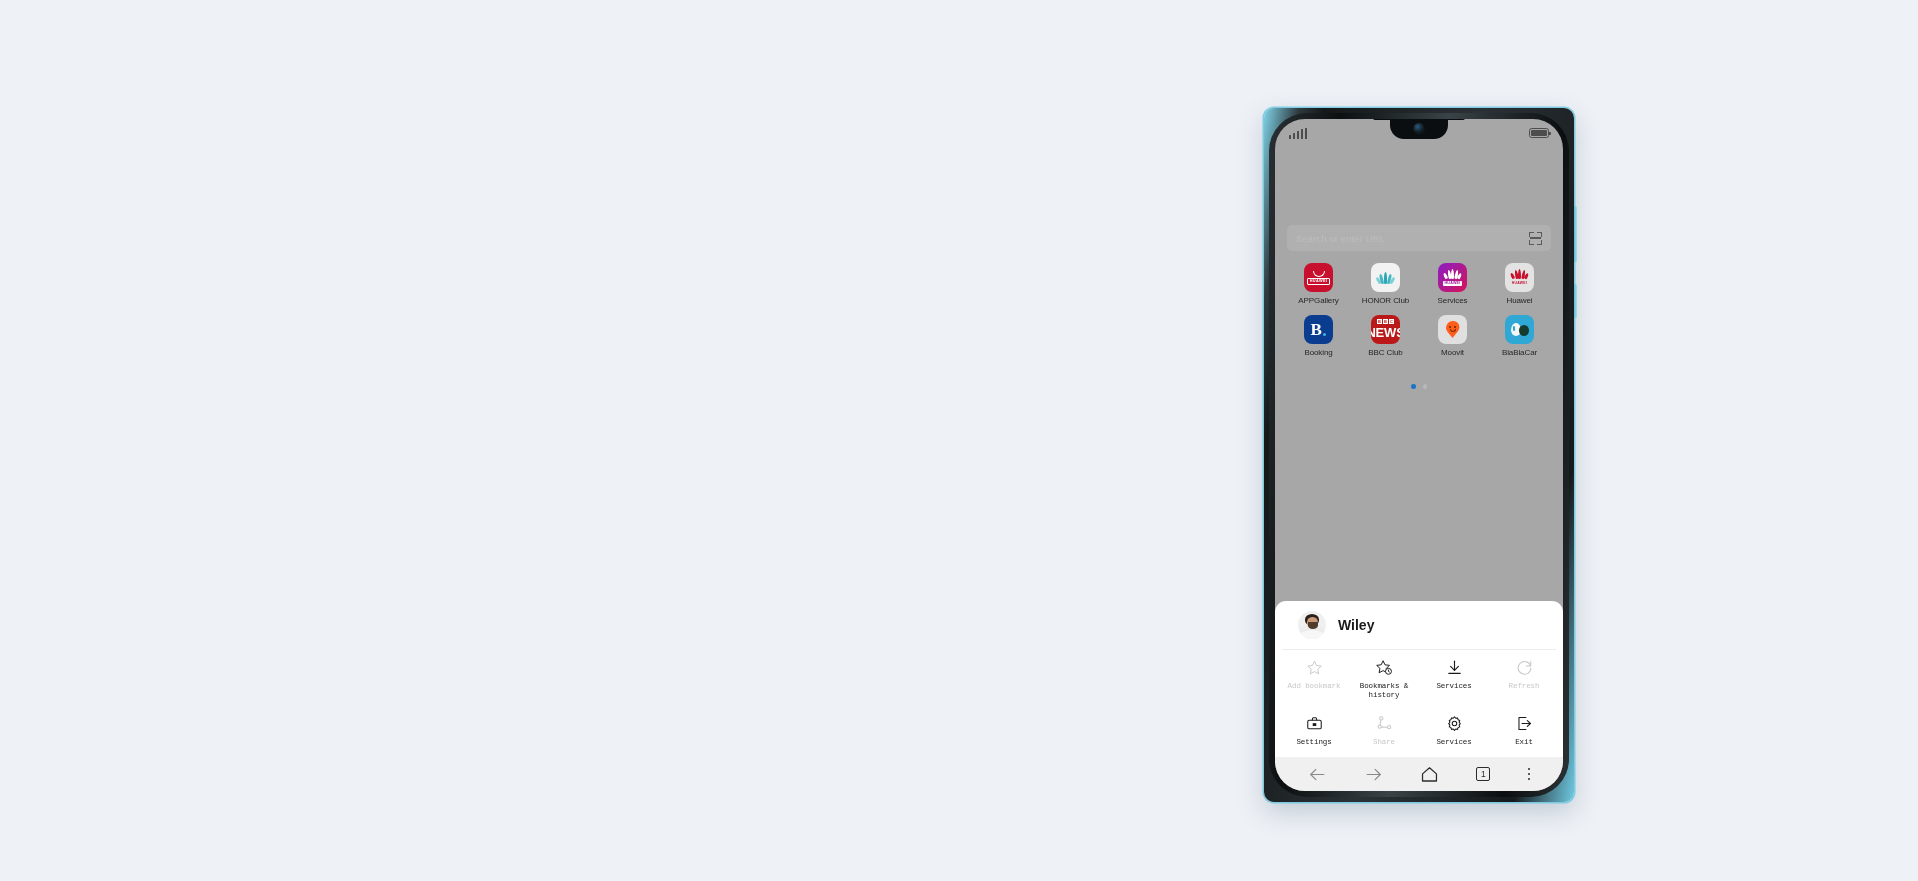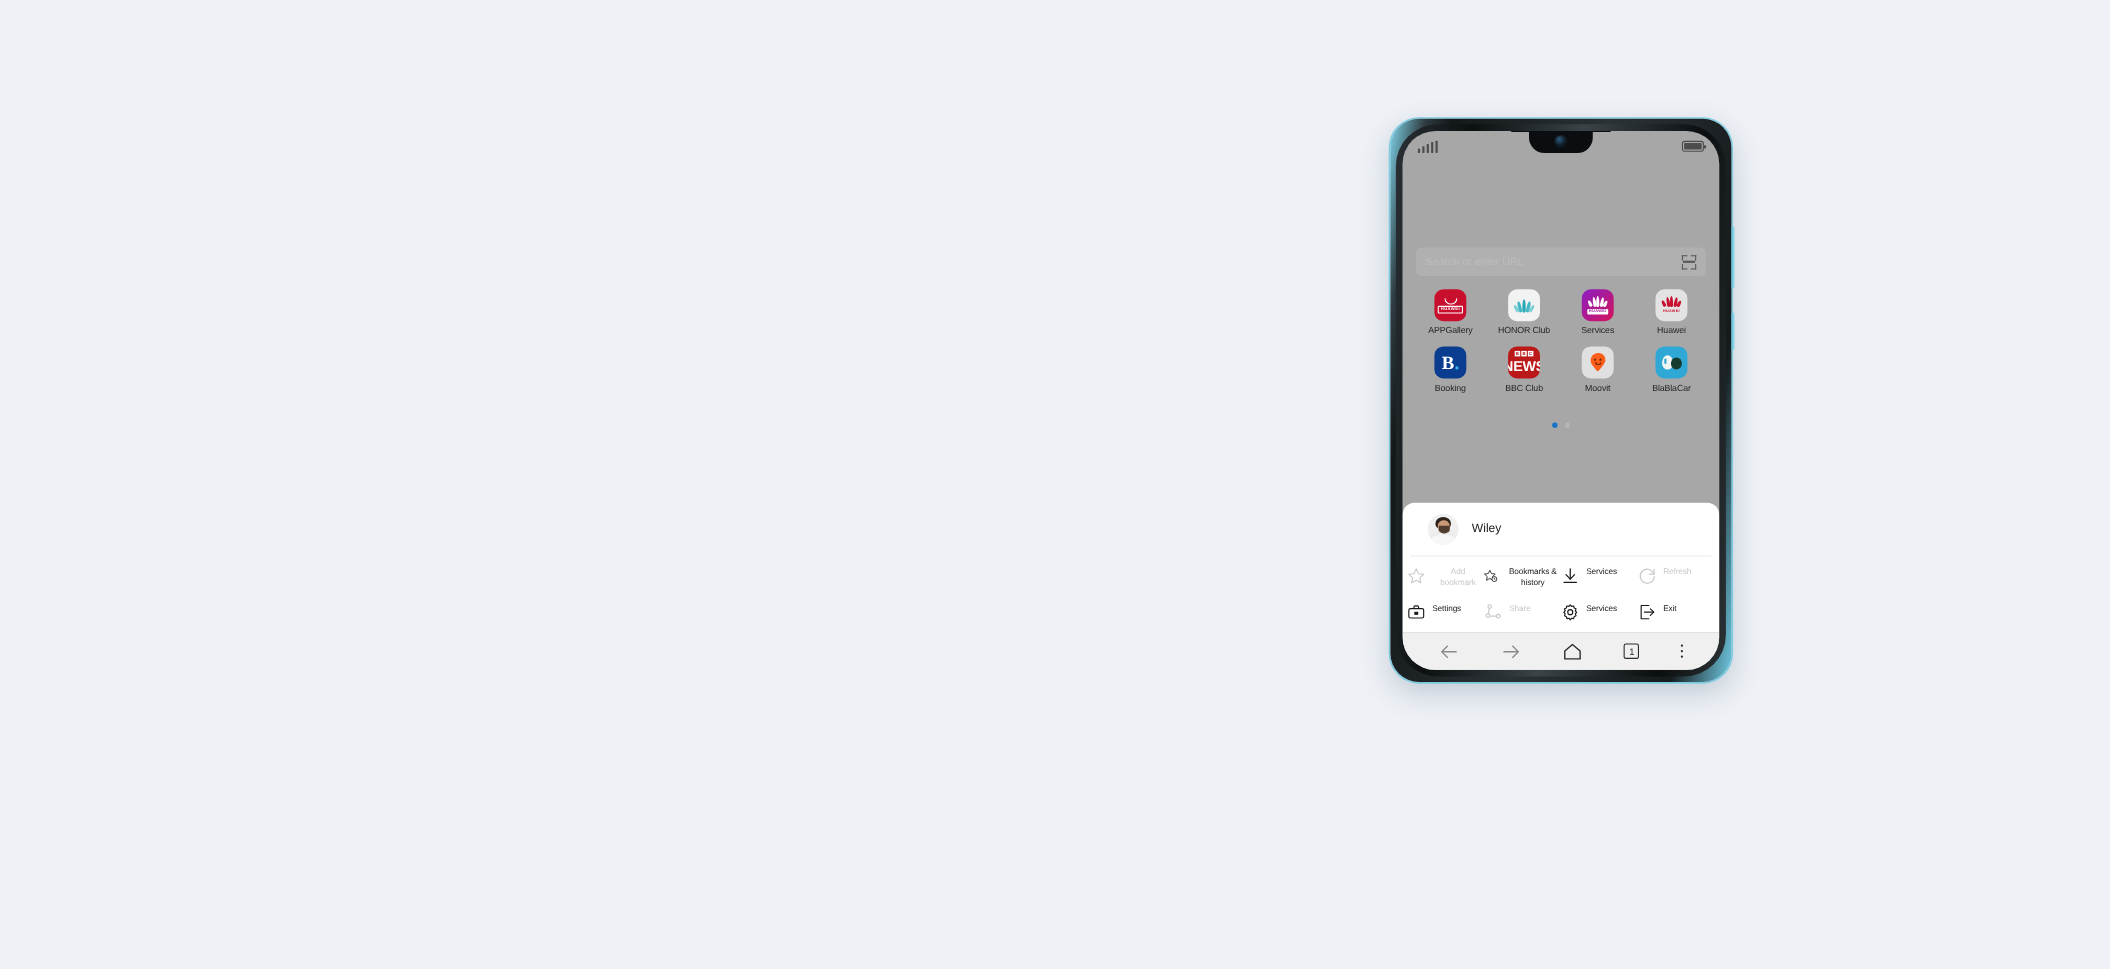--- a/index.html
+++ b/index.html
@@ -7,22 +7,22 @@
     width: 1918px; height: 881px;
     background: #eef1f6;
     font-family: "Liberation Sans", sans-serif;
     overflow: hidden;
   }
 
   
   #phone-frame {
     position: absolute;
     left: 1264px; top: 108px;
-    width: 310px; height: 512px;
-    border-radius: 26px;
+    width: 310px; height: 694px;
+    border-radius: 10px;
     background: linear-gradient(100deg,#7fd3e8 0%, #2e3b40 8%, #141819 14%, #2b3236 50%, #151a1c 86%, #6fc9e2 100%);
     box-shadow: 0 0 0 1.5px rgba(110,200,225,.85), 0 10px 26px rgba(60,90,110,.25);
   }
   #phone-inner-bezel {
     position: absolute; inset: 5px;
     border-radius: 38px;
     background: linear-gradient(95deg,#2a3034,#0c1011 20%,#3a4347 50%,#0b0e10 82%,#2b3235);
   }
   
   .side-btn {
@@ -184,25 +184,25 @@
   }
   #avatar {
     width: 28px; height: 28px; border-radius: 50%;
     background: radial-gradient(circle at 50% 120%, #dcdcdc 0%, #f0f0f0 60%);
     overflow:hidden; position:relative; flex:none;
   }
   #avatar .hair{position:absolute;left:7px;top:3px;width:14px;height:11px;border-radius:50% 50% 38% 38%;background:#2b2119;}
   #avatar .face{position:absolute;left:9px;top:6px;width:11px;height:12px;border-radius:45% 45% 50% 50%;background:#c99a79;}
   #avatar .beard{position:absolute;left:9.5px;top:11px;width:10px;height:7px;border-radius:0 0 50% 50%;background:#3a2c20;opacity:.85;}
   #avatar .body{position:absolute;left:2px;bottom:-3px;width:24px;height:12px;border-radius:50% 50% 0 0;background:#f7f7f7;}
-  #profile-name { font-size: 11px; font-weight: normal; color: #1b1b1b; }
+  #profile-name { font-size: 14px; font-weight: bold; color: #1b1b1b; }
 
   .menu-row { display: grid; grid-template-columns: repeat(4,1fr); padding: 9px 4px 4px; }
   .menu-row.row2 { border-top: 0; padding-top: 10px; }
-  .menu-item { display:flex; gap:6px; }
+  .menu-item { display:flex; flex-direction:column; align-items:center; gap:6px;font-family:Liberation Mono, monospace; }
   .menu-icon { width: 17px; height: 17px; color:#1b1b1b; display:flex;align-items:center;justify-content:center;}
   .menu-icon svg { width: 100%; height: 100%; display:block; }
   .menu-label { font-size: 7.5px; color:#1b1b1b; text-align:center; line-height:1.25; letter-spacing:-.1px;}
   .menu-item.disabled .menu-icon { color:#c8c8c8; }
   .menu-item.disabled .menu-label { color:#c8c8c8; }
 
   
   #nav-bar {
     position: absolute; left: 0; right: 0; bottom: 0; height: 34px;
     background: #f0f0f0;

